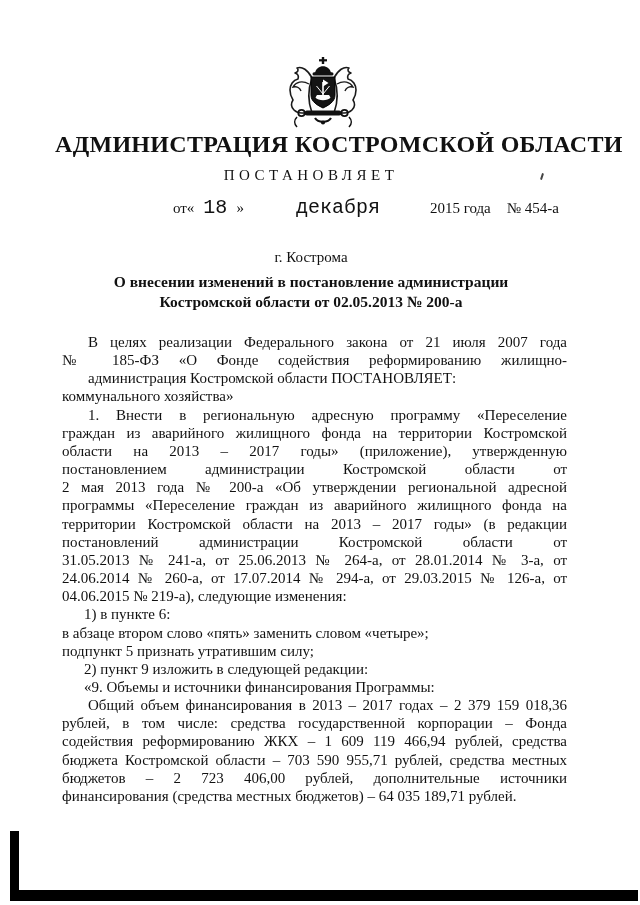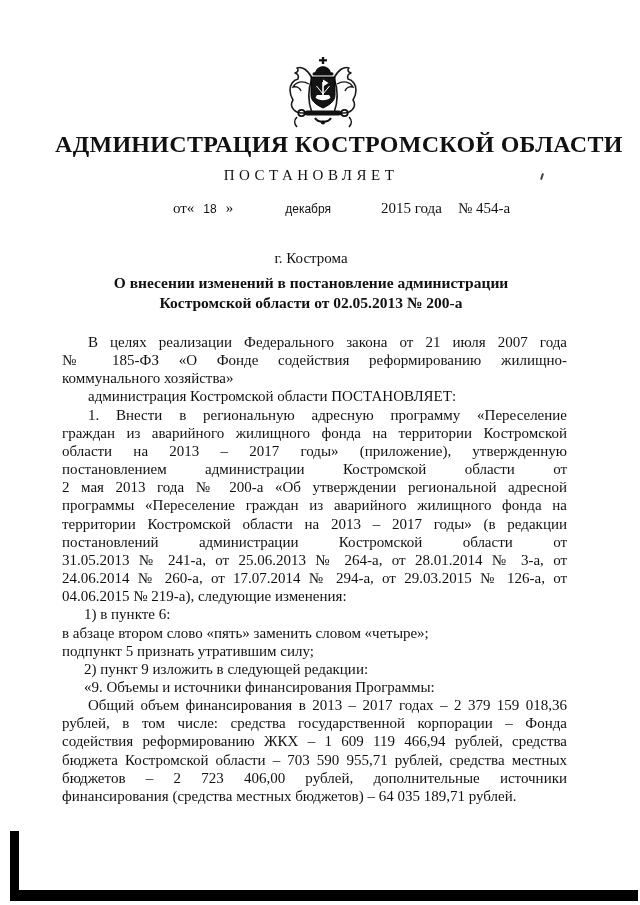--- a/index.html
+++ b/index.html
@@ -12,21 +12,21 @@
   .emblem{margin:56px auto 0 auto;display:block;transform:translateX(12px);}
   .org-name{
     margin-top:4px;font-weight:bold;font-size:24px;line-height:21px;letter-spacing:.3px;
     white-space:nowrap;
   }
   .doc-type{margin-top:12px;font-size:15px;letter-spacing:4.5px;line-height:17px;}
   .date-line{
     margin-top:15px;font-size:15px;line-height:18px;text-align:left;
     padding-left:118px;white-space:nowrap;
   }
-  .date-line .tw{font-family:Liberation Sans, sans-serif;font-size:12px;}
+  .date-line .tw{font-family:Liberation Mono, monospace;font-size:20px;}
   .dl-from{}
   .dl-qo{margin-right:9px;}
   .dl-qc{margin-left:9px;}
   .dl-month{margin-left:52px;}
   .dl-year{margin-left:50px;}
   .dl-num{margin-left:16px;}
   .city{margin-top:32px;font-size:15px;line-height:17px;}
   .subject{margin-top:6px;font-weight:bold;font-size:15.5px;line-height:20px;}
   
   .body-text{
@@ -90,22 +90,22 @@
 
     <div class="subject">
       <div>О внесении изменений в постановление администрации</div>
       <div>Костромской области от 02.05.2013 № 200-а</div>
     </div>
   </div>
 
   <div class="body-text" id="body-lines">
       <div class="bline just ind1">В целях реализации Федерального закона от 21 июля 2007 года</div>
       <div class="bline just">№ 185-ФЗ «О Фонде содействия реформированию жилищно-</div>
+      <div class="bline ind1">администрация Костромской области ПОСТАНОВЛЯЕТ:</div>
       <div class="bline">коммунального хозяйства»</div>
-      <div class="bline ind1">администрация Костромской области ПОСТАНОВЛЯЕТ:</div>
       <div class="bline just ind1">1. Внести в региональную адресную программу «Переселение</div>
       <div class="bline just">граждан из аварийного жилищного фонда на территории Костромской</div>
       <div class="bline just">области на 2013 – 2017 годы» (приложение), утвержденную</div>
       <div class="bline just">постановлением администрации Костромской области от</div>
       <div class="bline just">2 мая 2013 года № 200-а «Об утверждении региональной адресной</div>
       <div class="bline just">программы «Переселение граждан из аварийного жилищного фонда на</div>
       <div class="bline just">территории Костромской области на 2013 – 2017 годы» (в редакции</div>
       <div class="bline just">постановлений администрации Костромской области от</div>
       <div class="bline just">31.05.2013 № 241-а, от 25.06.2013 № 264-а, от 28.01.2014 № 3-а, от</div>
       <div class="bline just">24.06.2014 № 260-а, от 17.07.2014 № 294-а, от 29.03.2015 № 126-а, от</div>

